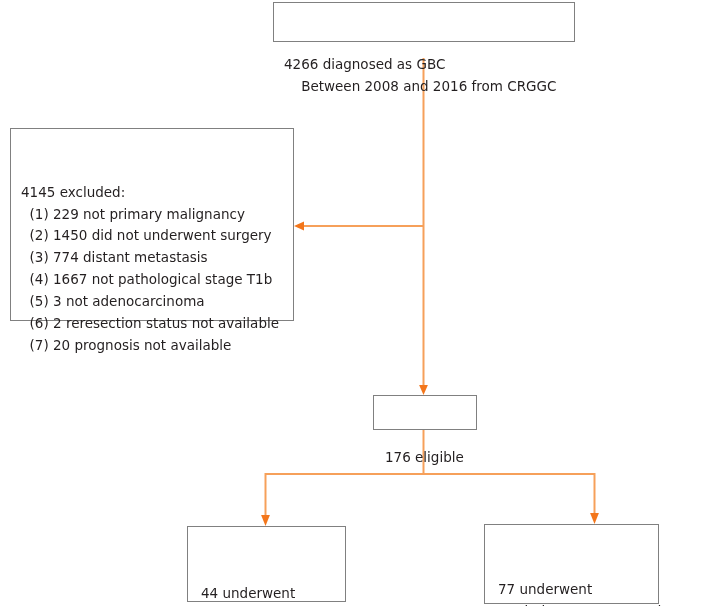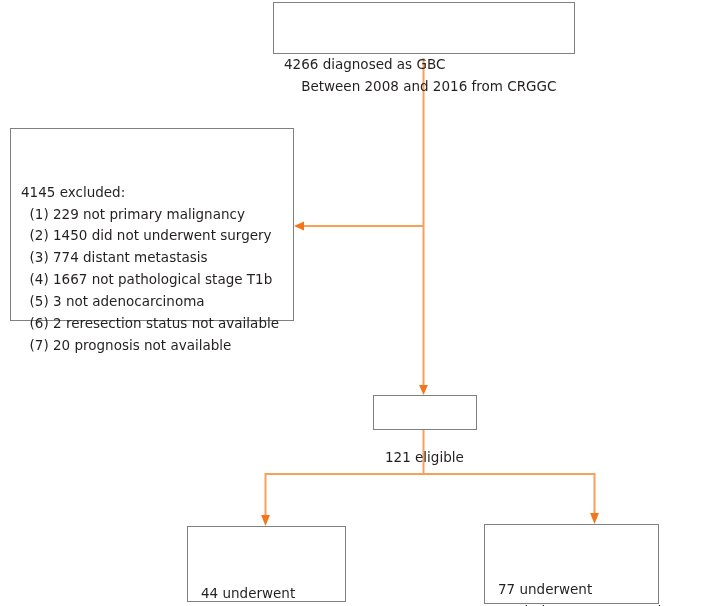--- a/index.html
+++ b/index.html
@@ -33,21 +33,21 @@
   .node-inner {
     display: block;
     white-space: pre;
   }
 
   
   #node-source {
     left: 273px;
     top: 2px;
     width: 302px;
-    height: 52px;
+    height: 40px;
     padding: 7px 0 0 10px;
   }
   #node-excluded {
     left: 10px;
     top: 128px;
     width: 284px;
     height: 193px;
     padding: 9px 0 0 10px;
   }
   #node-eligible {
@@ -116,21 +116,21 @@
   (1) 229 not primary malignancy
   (2) 1450 did not underwent surgery
   (3) 774 distant metastasis
   (4) 1667 not pathological stage T1b
   (5) 3 not adenocarcinoma
   (6) 2 reresection status not available
   (7) 20 prognosis not available</span>
   </div>
 
   <div class="node-box" id="node-eligible">
-    <span class="node-inner">121 eligible</span>
+    <span class="node-inner">176 eligible</span>
   </div>
 
   <div class="node-box" id="node-arm-left">
     <span class="node-inner">44 underwent
     Cholecystectomy</span>
   </div>
 
   <div class="node-box" id="node-arm-right">
     <span class="node-inner">77 underwent
     Cholecystectomy and

